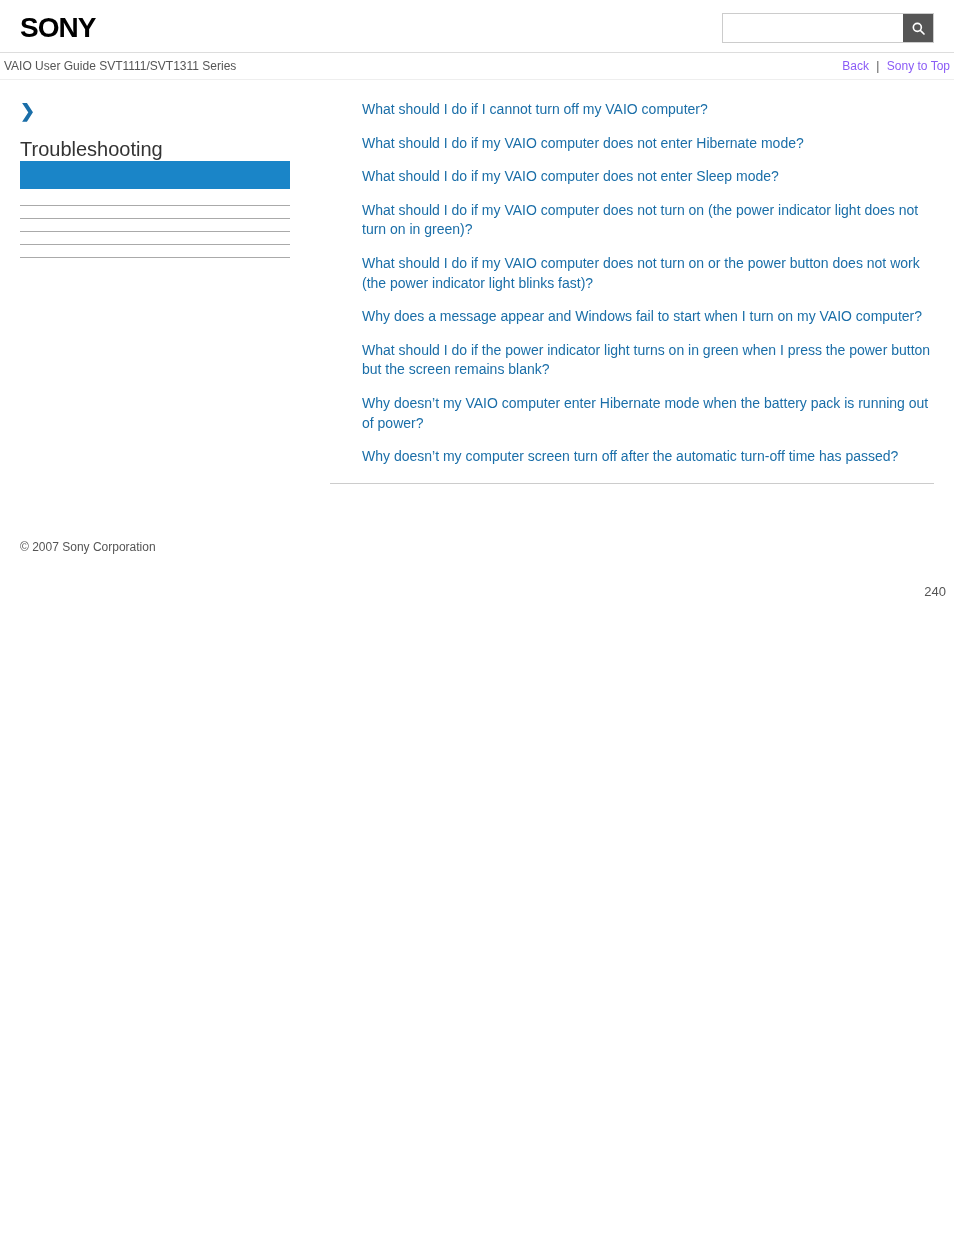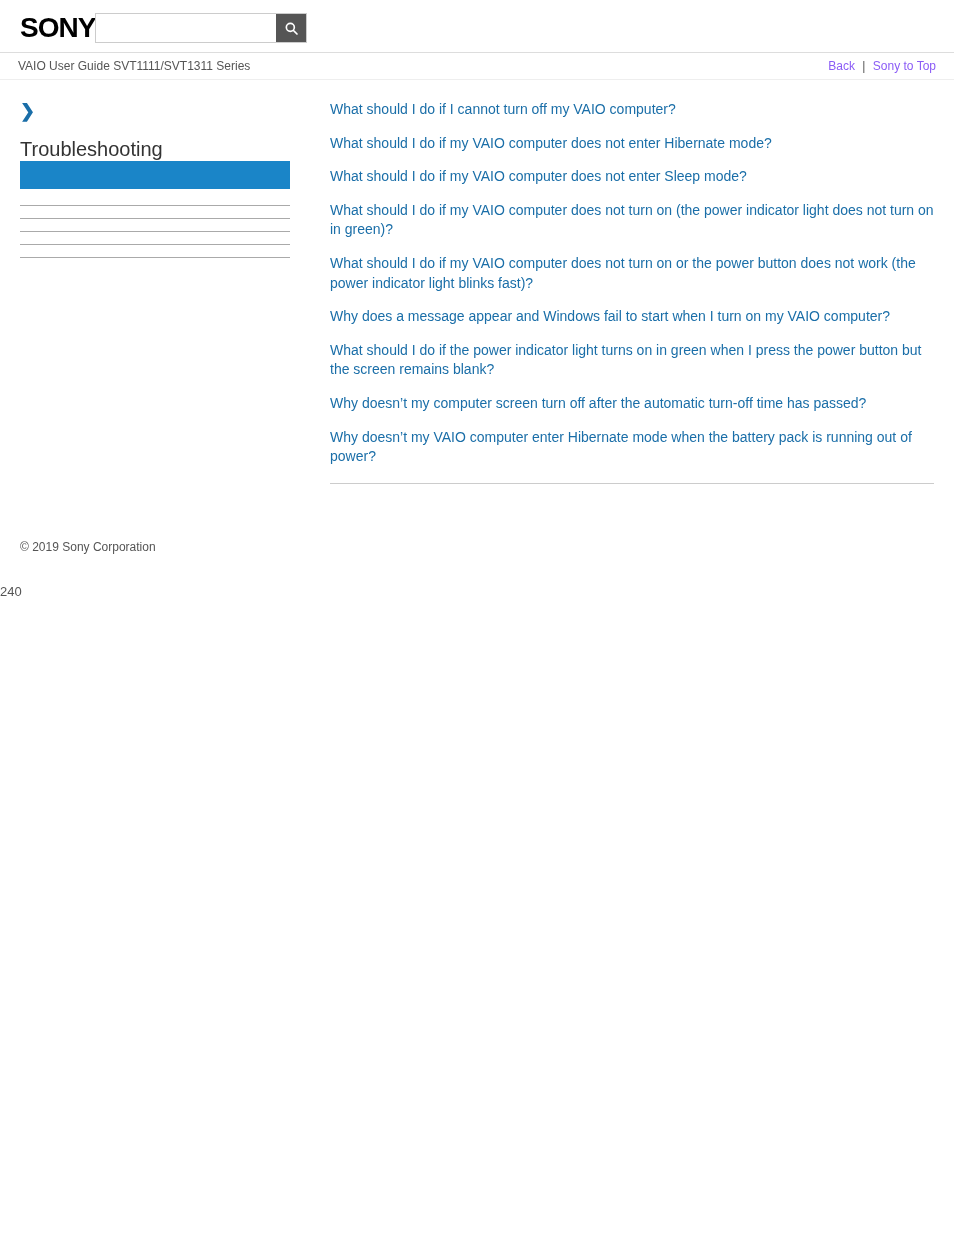--- a/index.html
+++ b/index.html
@@ -14,20 +14,21 @@
       color: #333;
       background: #fff;
       width: 954px;
       min-height: 1235px;
     }
 
     
     .header {
       display: flex;
       align-items: center;
+      justify-content: space-between;
       padding: 12px 20px 8px 20px;
       border-bottom: 1px solid #ddd;
     }
 
     .sony-logo {
       font-size: 28px;
       font-weight: bold;
       color: #000;
       letter-spacing: -1px;
       font-family: 'Arial Black', Arial, sans-serif;
@@ -63,21 +64,21 @@
       width: 16px;
       height: 16px;
       fill: white;
     }
 
     
     .nav-bar {
       display: flex;
       align-items: flex-end;
       justify-content: space-between;
-      padding: 6px 18px;
+      padding: 6px 4px;
       border-bottom: 1px solid #eee;
     }
 
     .guide-title {
       font-size: 12px;
       color: #555;
     }
 
     .nav-links {
       font-size: 12px;
@@ -145,20 +146,21 @@
     }
 
     .content-links {
       list-style: none;
       padding: 0;
       margin: 0 0 10px 0;
     }
 
     .content-links li {
       margin-bottom: 14px;
+      margin-left: 32px;
     }
 
     .content-links a {
       color: #1a6ea8;
       text-decoration: none;
       font-size: 14px;
       line-height: 1.4;
     }
 
     .content-divider {
@@ -168,24 +170,24 @@
     }
 
     
     .footer {
       padding: 20px 20px;
       font-size: 12px;
       color: #555;
     }
 
     .page-number {
-      text-align: left;
+      text-align: right;
       font-size: 13px;
       color: #555;
-      padding: 10px 0;
+      padding: 10px 8px;
     }
   </style>
 </head>
 <body>
 
 <div class="header">
   <div class="sony-logo">SONY</div>
   <div class="search-box">
     <input class="search-input" type="text" placeholder="" style="">
     <button class="search-button">
@@ -222,25 +224,25 @@
 
   <div class="content-area">
     <ul class="content-links" id="content-links-list">
     <li><a href="#">What should I do if I cannot turn off my VAIO computer?</a></li>
         <li><a href="#">What should I do if my VAIO computer does not enter Hibernate mode?</a></li>
         <li><a href="#">What should I do if my VAIO computer does not enter Sleep mode?</a></li>
         <li><a href="#">What should I do if my VAIO computer does not turn on (the power indicator light does not turn on in green)?</a></li>
         <li><a href="#">What should I do if my VAIO computer does not turn on or the power button does not work (the power indicator light blinks fast)?</a></li>
         <li><a href="#">Why does a message appear and Windows fail to start when I turn on my VAIO computer?</a></li>
         <li><a href="#">What should I do if the power indicator light turns on in green when I press the power button but the screen remains blank?</a></li>
+        <li><a href="#">Why doesn’t my VAIO computer enter Hibernate mode when the battery pack is running out of power?</a></li>
         <li><a href="#">Why doesn’t my computer screen turn off after the automatic turn-off time has passed?</a></li>
-        <li><a href="#">Why doesn’t my VAIO computer enter Hibernate mode when the battery pack is running out of power?</a></li>
       </ul>
     <hr class="content-divider">
   </div>
 
 </div>
 
 <div class="footer">
-  <span>© 2019 Sony Corporation</span>
+  <span>© 2007 Sony Corporation</span>
 </div>
 
 <div class="page-number">240</div>
 
 </body></html>

